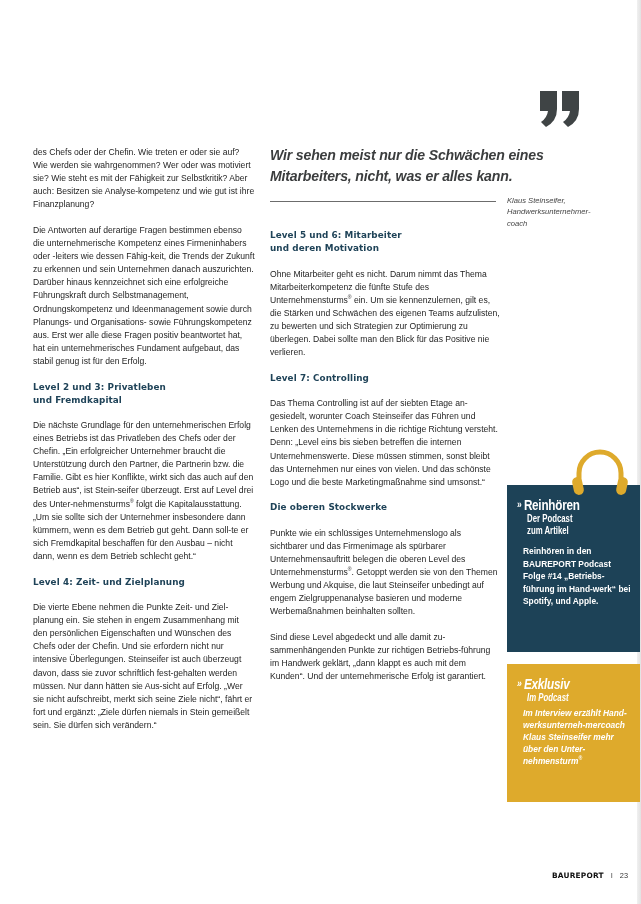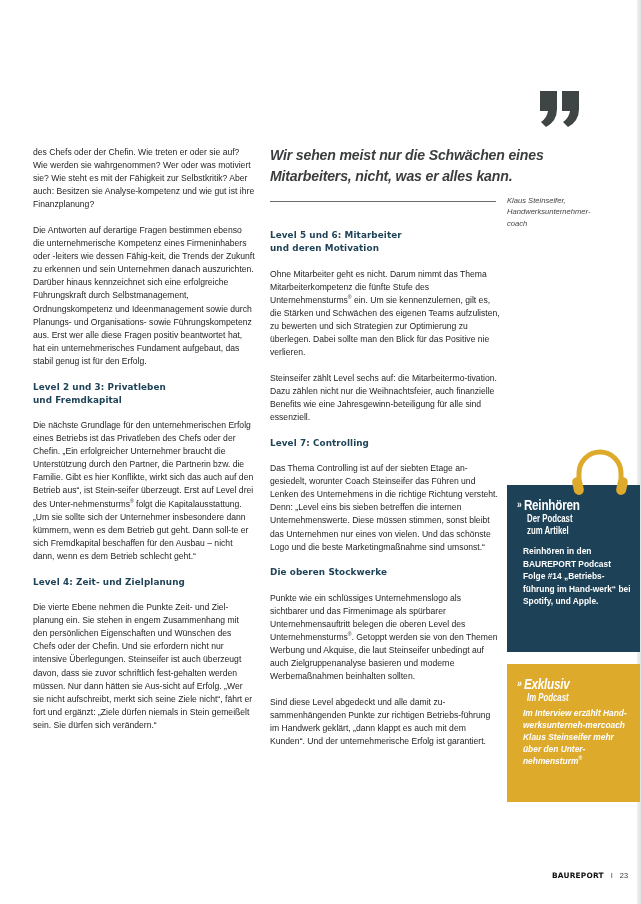--- a/index.html
+++ b/index.html
@@ -106,25 +106,24 @@
 <div class="pull-quote">Wir sehen meist nur die Schwächen eines Mitarbeiters, nicht, was er alles kann.</div>
 <div class="quote-rule"></div>
 <div class="quote-author">
   <div>Klaus Steinseifer,</div>
   <div style="width:100px">Handwerksunternehmer-coach</div>
 </div>
 
 <div class="col col-mid">
   <div class="heading" style="width:150px">Level 5 und 6: Mitarbeiter und deren Motivation</div>
   <p><span>Ohne Mitarbeiter geht es nicht. Darum nimmt das Thema Mitarbeiterkompetenz die fünfte Stufe des Unternehmensturms</span><sup>®</sup><span> ein. Um sie kennenzulernen, gilt es, die Stärken und Schwächen des eigenen Teams aufzulisten, zu bewerten und sich Strategien zur Optimierung zu überlegen. Dabei sollte man den Blick für das Positive nie verlieren.</span></p>
-  <p>Steinseifer zählt Level sechs auf: die Mitarbeitermo-tivation. Dazu zählen nicht nur die Weihnachtsfeier, auch finanzielle Benefits wie eine Jahresgewinn-beteiligung für alle sind essenziell.</p>
   <div class="heading">Level 7: Controlling</div>
   <p>Das Thema Controlling ist auf der siebten Etage an-gesiedelt, worunter Coach Steinseifer das Führen und Lenken des Unternehmens in die richtige Richtung versteht. Denn: „Level eins bis sieben betreffen die internen Unternehmenswerte. Diese müssen stimmen, sonst bleibt das Unternehmen nur eines von vielen. Und das schönste Logo und die beste Marketingmaßnahme sind umsonst.“</p>
   <div class="heading">Die oberen Stockwerke</div>
-  <p><span>Punkte wie ein schlüssiges Unternehmenslogo als sichtbarer und das Firmenimage als spürbarer Unternehmensauftritt belegen die oberen Level des Unternehmensturms</span><sup>®</sup><span>. Getoppt werden sie von den Themen Werbung und Akquise, die laut Steinseifer unbedingt auf auch Zielgruppenanalyse basieren und moderne Werbemaßnahmen beinhalten sollten.</span></p>
+  <p><span>Punkte wie ein schlüssiges Unternehmenslogo als sichtbarer und das Firmenimage als spürbarer Unternehmensauftritt belegen die oberen Level des Unternehmensturms</span><sup>®</sup><span>. Getoppt werden sie von den Themen Werbung und Akquise, die laut Steinseifer unbedingt auf engem Zielgruppenanalyse basieren und moderne Werbemaßnahmen beinhalten sollten.</span></p>
   <p>Sind diese Level abgedeckt und alle damit zu-sammenhängenden Punkte zur richtigen Betriebs-führung im Handwerk geklärt, „dann klappt es auch mit dem Kunden“. Und der unternehmerische Erfolg ist garantiert.</p>
 </div>
 
 <div class="box box-podcast">
   <div class="box-title"><span class="chev">»</span><span>Reinhören</span></div>
   <div class="box-sub">Der Podcast</div>
   <div class="box-sub">zum Artikel</div>
   <div class="box-body">Reinhören in den BAUREPORT Podcast Folge #14 „Betriebs-führung im Hand-werk“ bei Spotify, und Apple.</div>
 </div>
 <svg class="headphones" viewBox="0 0 60 54">

